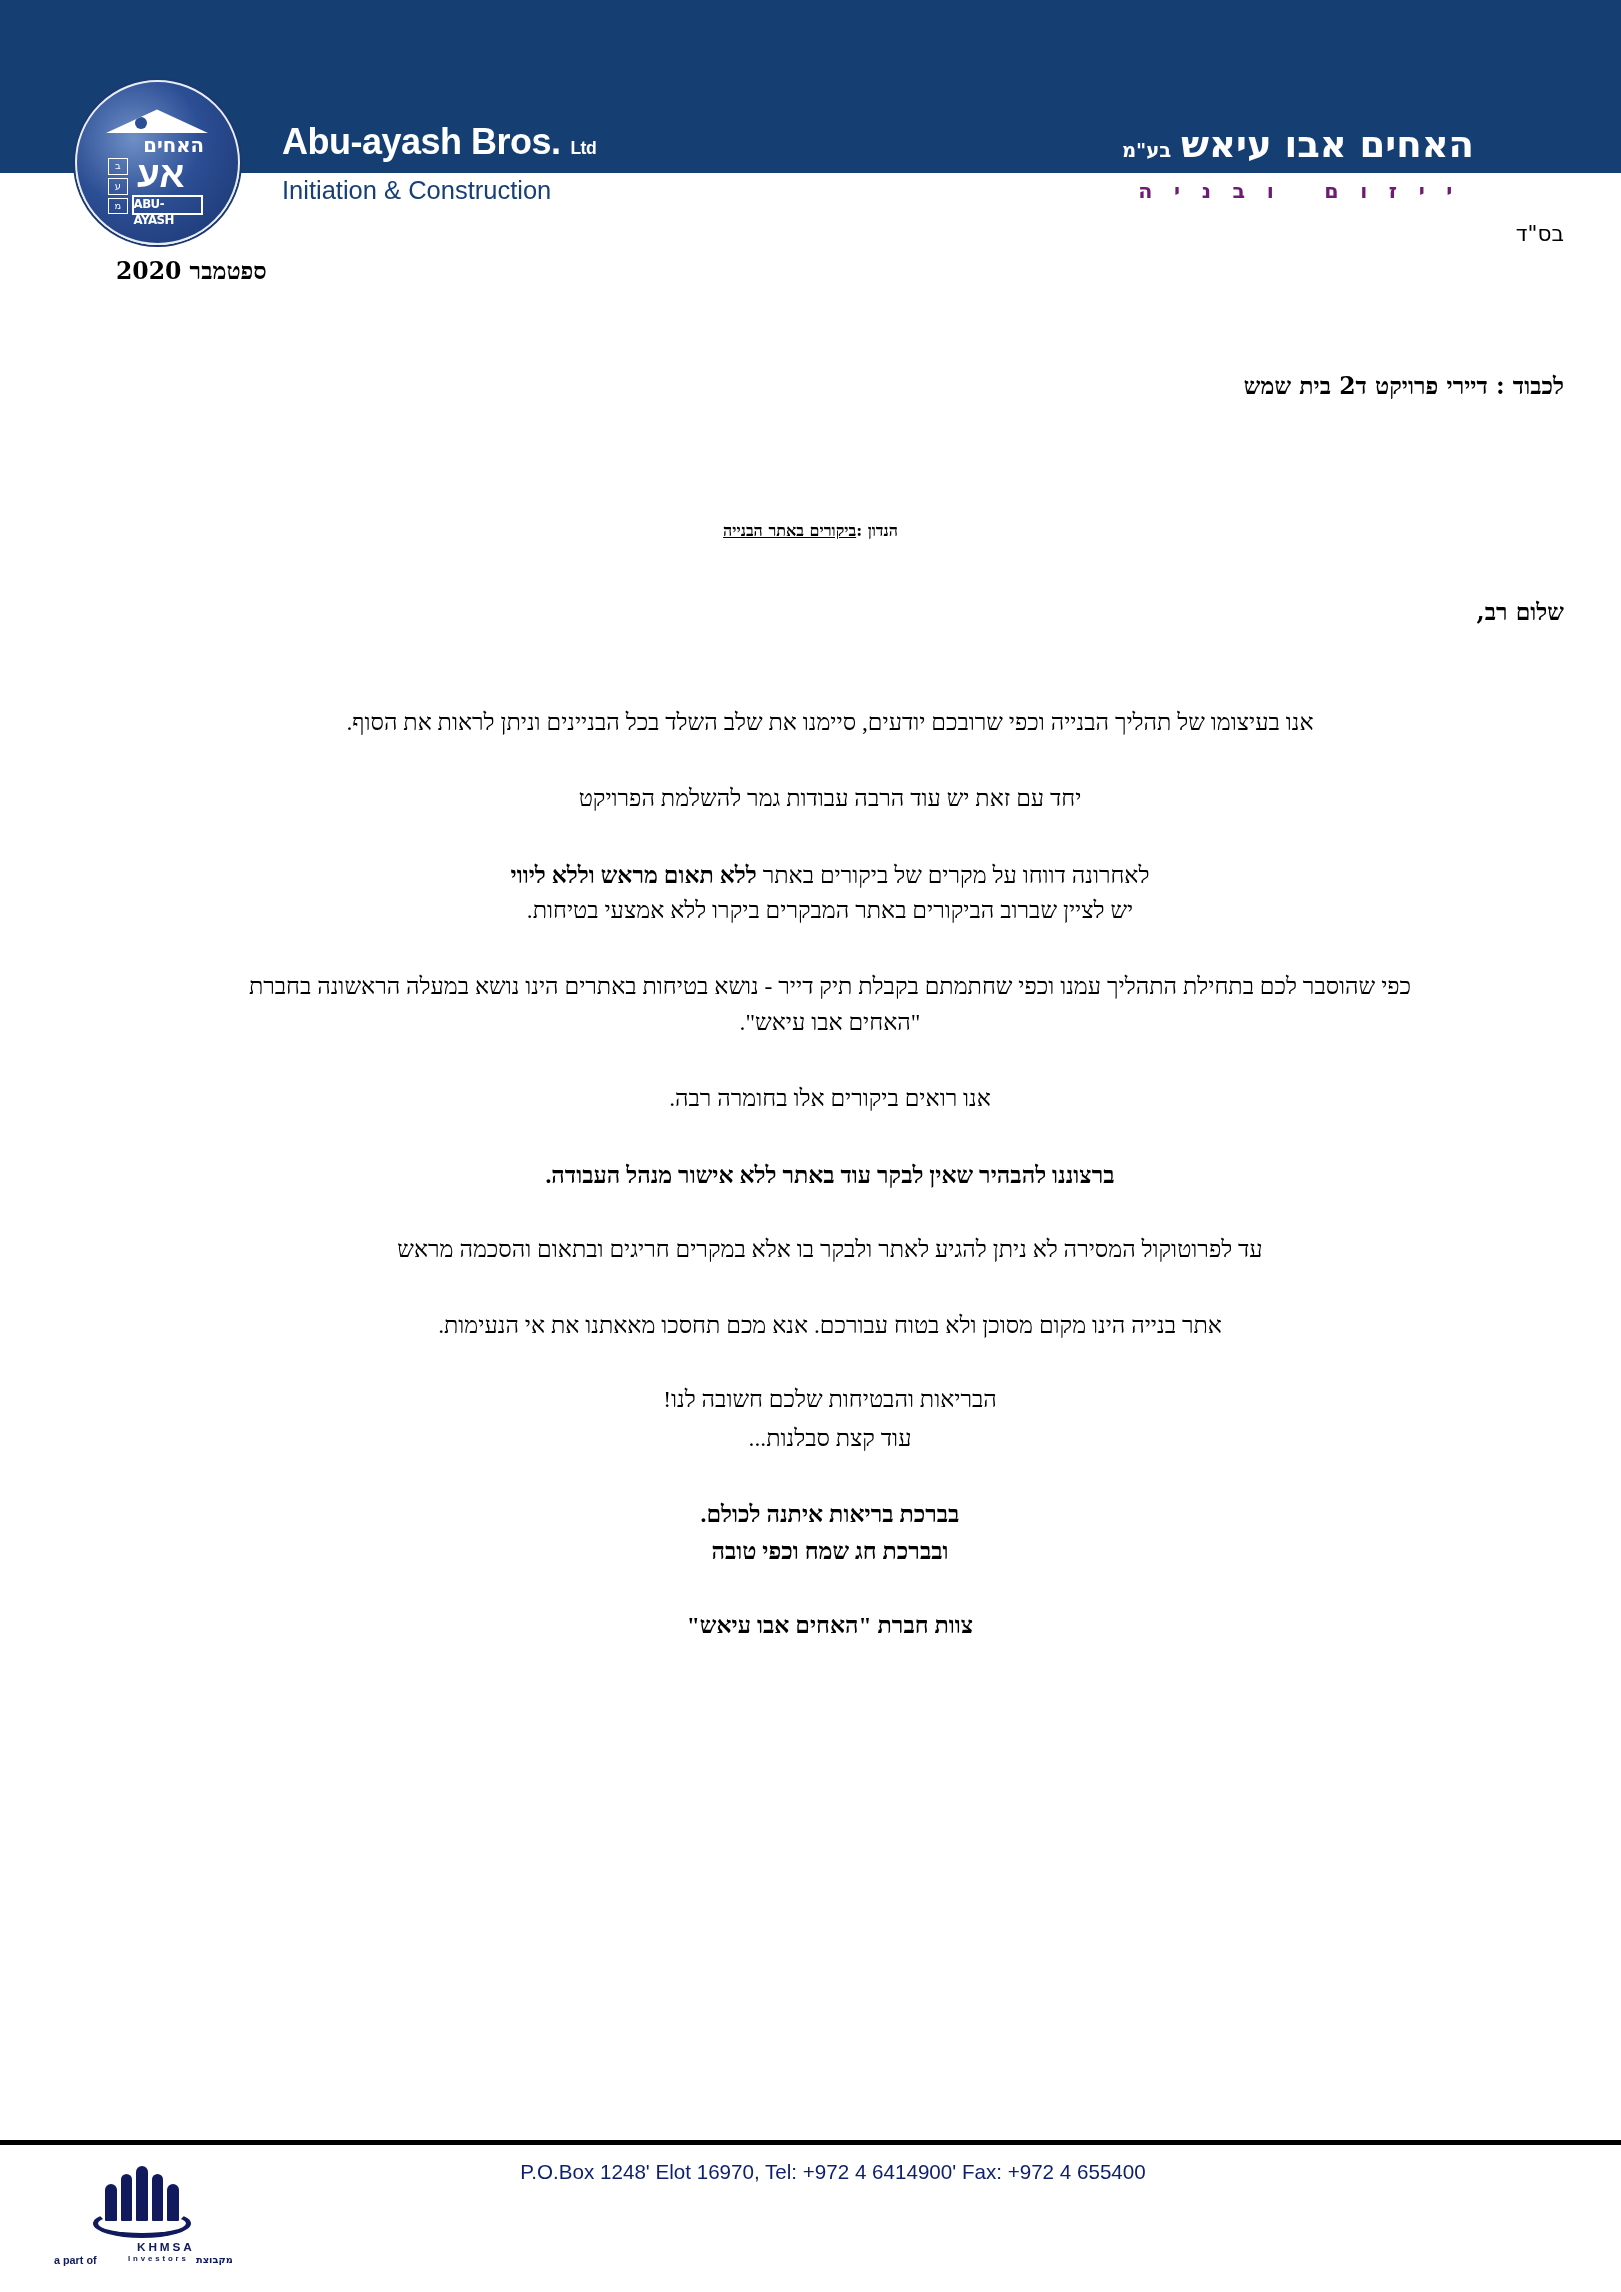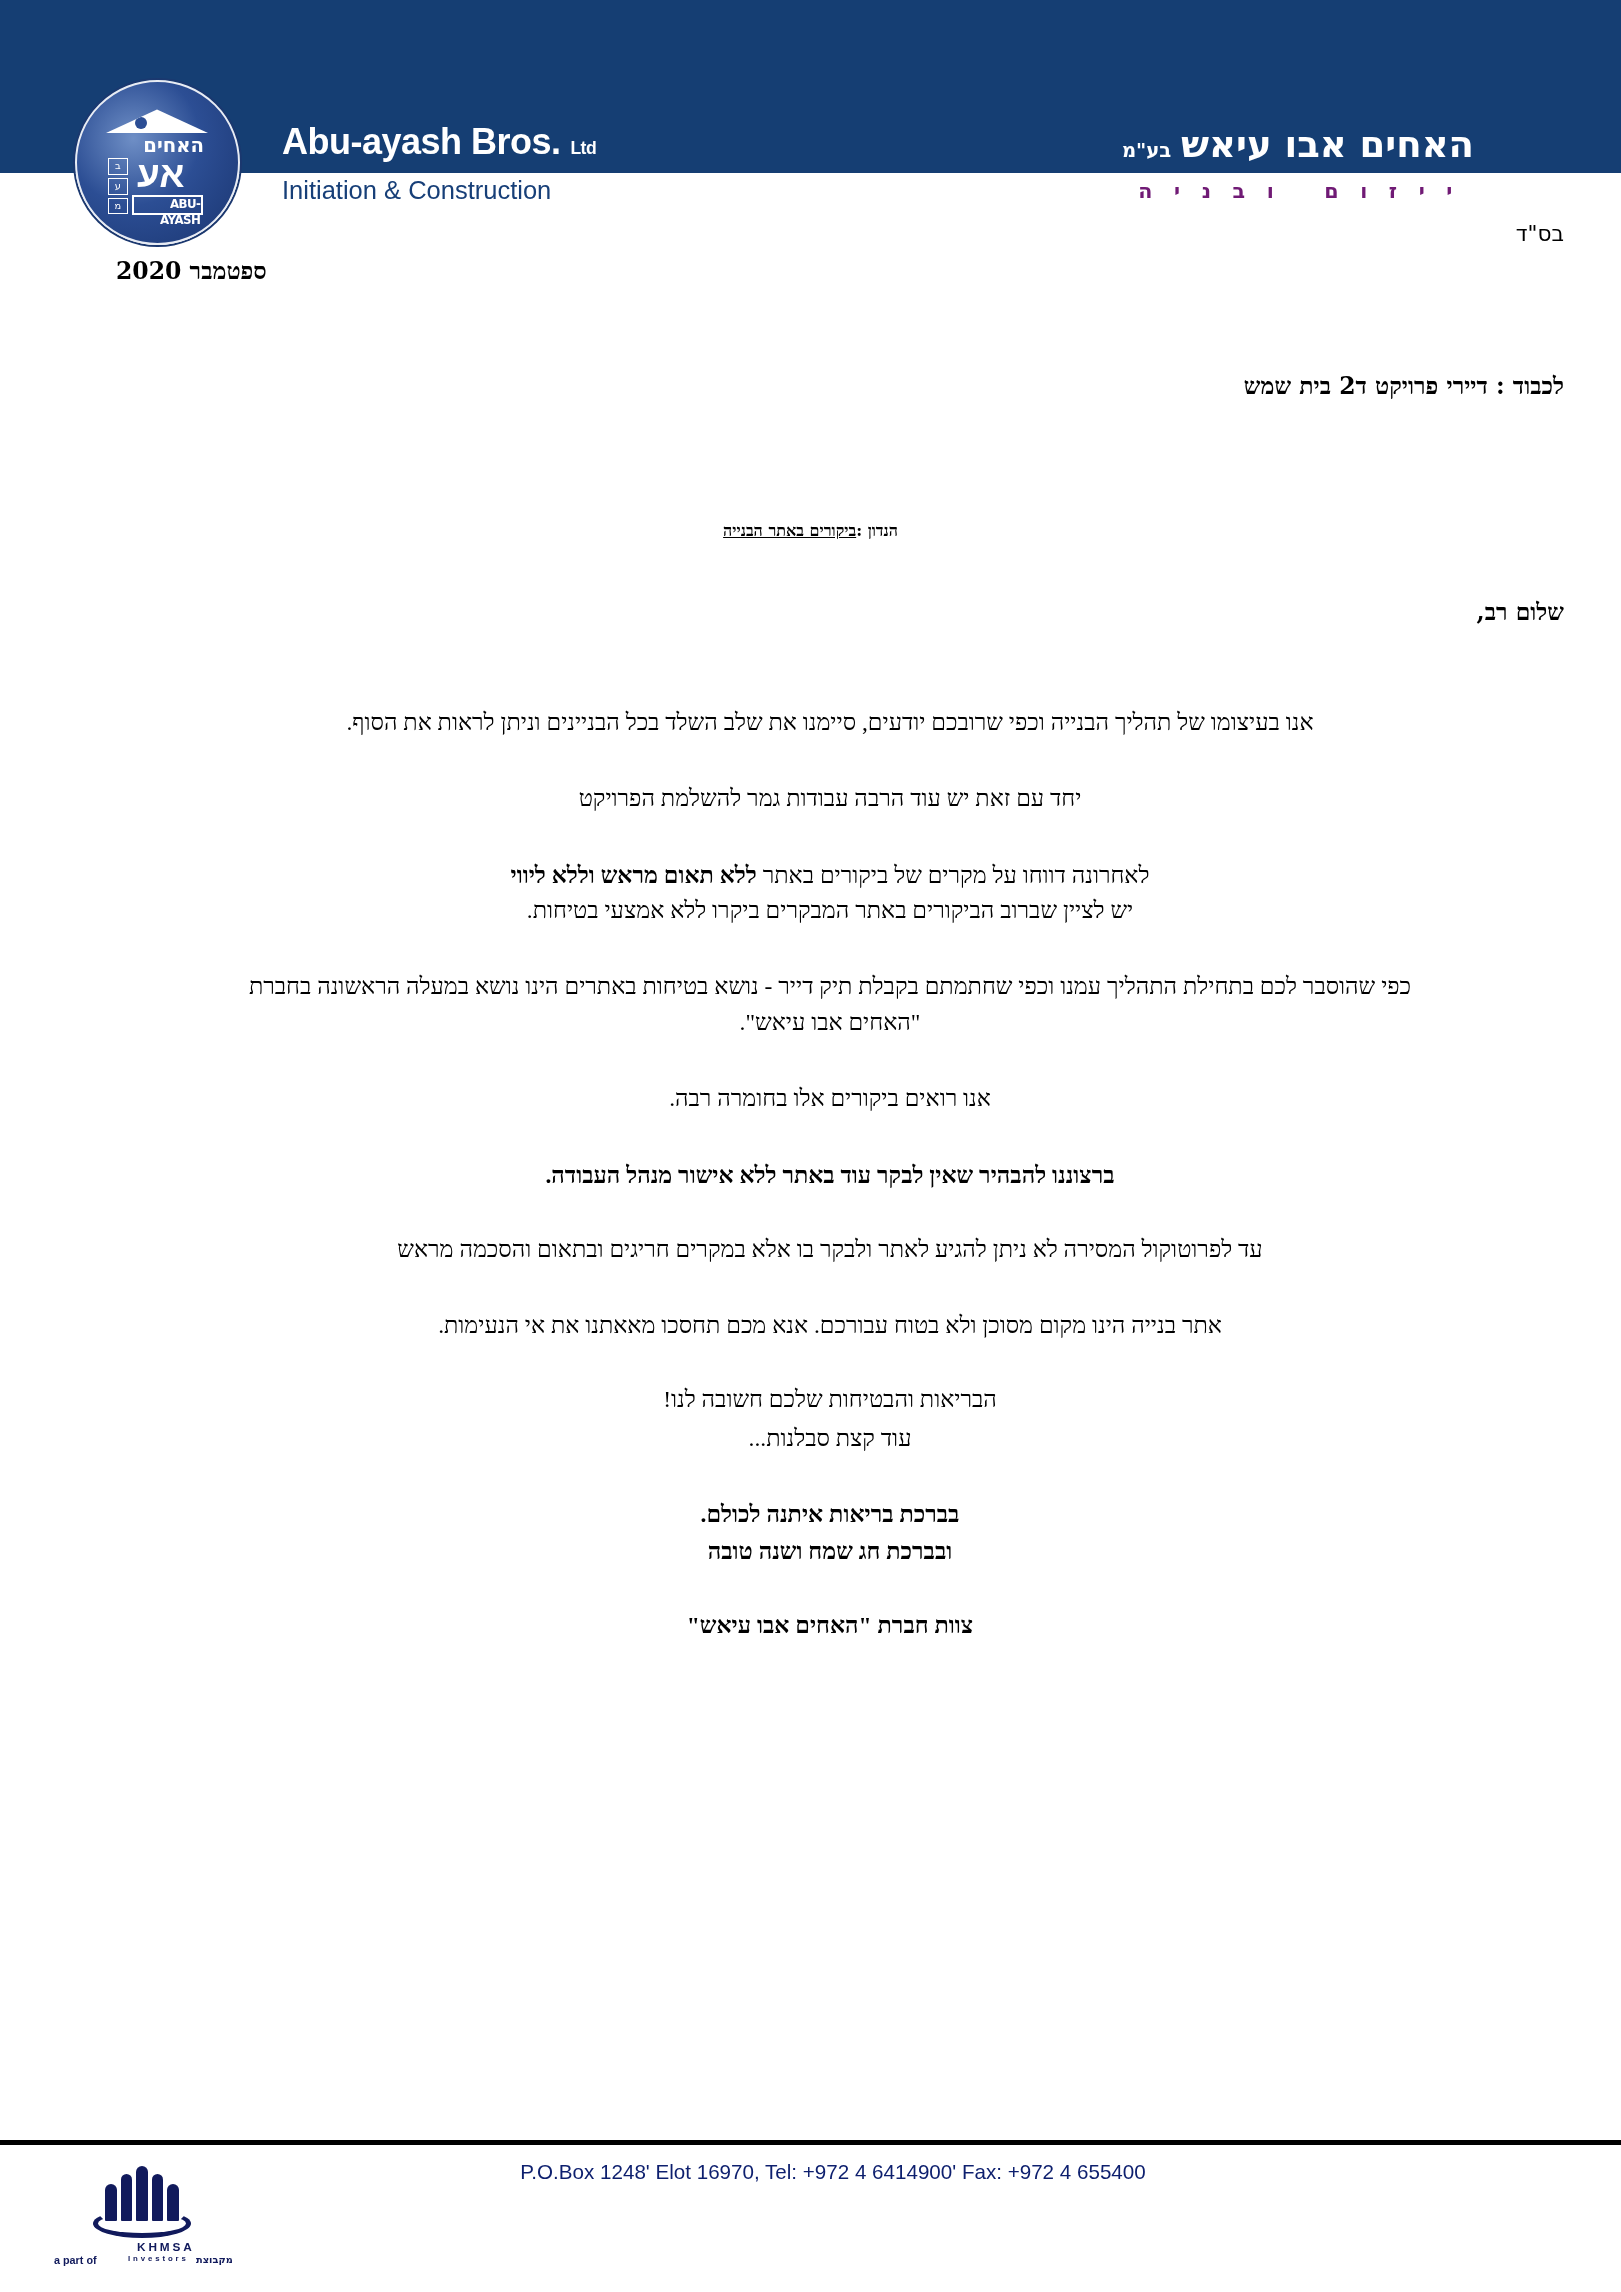--- a/index.html
+++ b/index.html
@@ -17,21 +17,21 @@
   .logo-dot { position:absolute; left:29px; top:7.8px; width:11.8px; height:11.8px; border-radius:50%; background:#2c4e94; }
   .logo-he-top { position:absolute; left:3.9px; top:25.5px; width:94px; text-align:right; color:#fff;
                  font-family:"DejaVu Sans", sans-serif; font-weight:bold; font-size:19.6px; line-height:21.6px; }
   .logo-big { position:absolute; left:31px; top:47px; color:#fff; font-family:Liberation Sans, sans-serif;
               font-weight:bold; font-size:37px; line-height:37px; }
   .logo-side { position:absolute; left:2px; top:49px; width:19.6px; display:flex; flex-direction:column; gap:2.9px; }
   .logo-side span { display:block; height:16.7px; border:1.5px solid #fff; color:#fff; font-size:9.8px;
                     text-align:center; line-height:13.7px; font-family:"DejaVu Sans", sans-serif; }
   .logo-name { position:absolute; left:25.5px; top:86px; width:71px; height:19.6px; border:2px solid #fff;
                color:#fff; font-family:"DejaVu Sans", sans-serif; font-weight:bold; font-size:11.8px;
-               line-height:15.7px; text-align:right; letter-spacing:-0.5px; }
+               line-height:15.7px; text-align:left; letter-spacing:-0.5px; }
 
   .brand-en { position:absolute; left:282px; top:122px; color:#fff; font-family:"Liberation Sans", sans-serif;
               font-weight:bold; font-size:36px; line-height:39px; letter-spacing:-0.5px; }
   .brand-en small { font-size:17.6px; margin-left:9.8px; }
   .tagline-en { position:absolute; left:282px; top:176px; color:#173f78; font-family:"Liberation Sans", sans-serif;
                 font-size:25.5px; line-height:29px; }
   .brand-he { position:absolute; right:147px; top:125px; direction:rtl; color:#fff; font-family:"DejaVu Sans", sans-serif;
               font-weight:bold; font-size:37px; line-height:39px; }
   .brand-he small { font-size:19.6px; margin-right:9.8px; }
   .tagline-he { position:absolute; right:147px; top:179px; direction:rtl; color:#701a75; font-family:"DejaVu Sans", sans-serif;
@@ -105,21 +105,21 @@
 <div class="para" style="top:894px">יש לציין שברוב הביקורים באתר המבקרים ביקרו ללא אמצעי בטיחות.</div>
 <div class="para" style="top:970px">כפי שהוסבר לכם בתחילת התהליך עמנו וכפי שחתמתם בקבלת תיק דייר - נושא בטיחות באתרים הינו נושא במעלה הראשונה בחברת</div>
 <div class="para" style="top:1006px">"האחים אבו עיאש".</div>
 <div class="para" style="top:1082px">אנו רואים ביקורים אלו בחומרה רבה.</div>
 <div class="para bold" style="top:1159px">ברצוננו להבהיר שאין לבקר עוד באתר ללא אישור מנהל העבודה.</div>
 <div class="para" style="top:1233px">עד לפרוטוקול המסירה לא ניתן להגיע לאתר ולבקר בו אלא במקרים חריגים ובתאום והסכמה מראש</div>
 <div class="para" style="top:1309px">אתר בנייה הינו מקום מסוכן ולא בטוח עבורכם. אנא מכם תחסכו מאאתנו את אי הנעימות.</div>
 <div class="para" style="top:1383px">הבריאות והבטיחות שלכם חשובה לנו!</div>
 <div class="para" style="top:1422px">עוד קצת סבלנות...</div>
 <div class="para bold" style="top:1498px">בברכת בריאות איתנה לכולם.</div>
-<div class="para bold" style="top:1535px">ובברכת חג שמח ושנה טובה</div>
+<div class="para bold" style="top:1535px">ובברכת חג שמח וכפי טובה</div>
 <div class="para bold" style="top:1609px">צוות חברת "האחים אבו עיאש"</div>
 
 <div class="footer-rule"></div>
 
 <div class="footer-logo">
   <div class="fingers">
     <span style="height:37px"></span>
       <span style="height:47px"></span>
       <span style="height:55px"></span>
       <span style="height:47px"></span>

